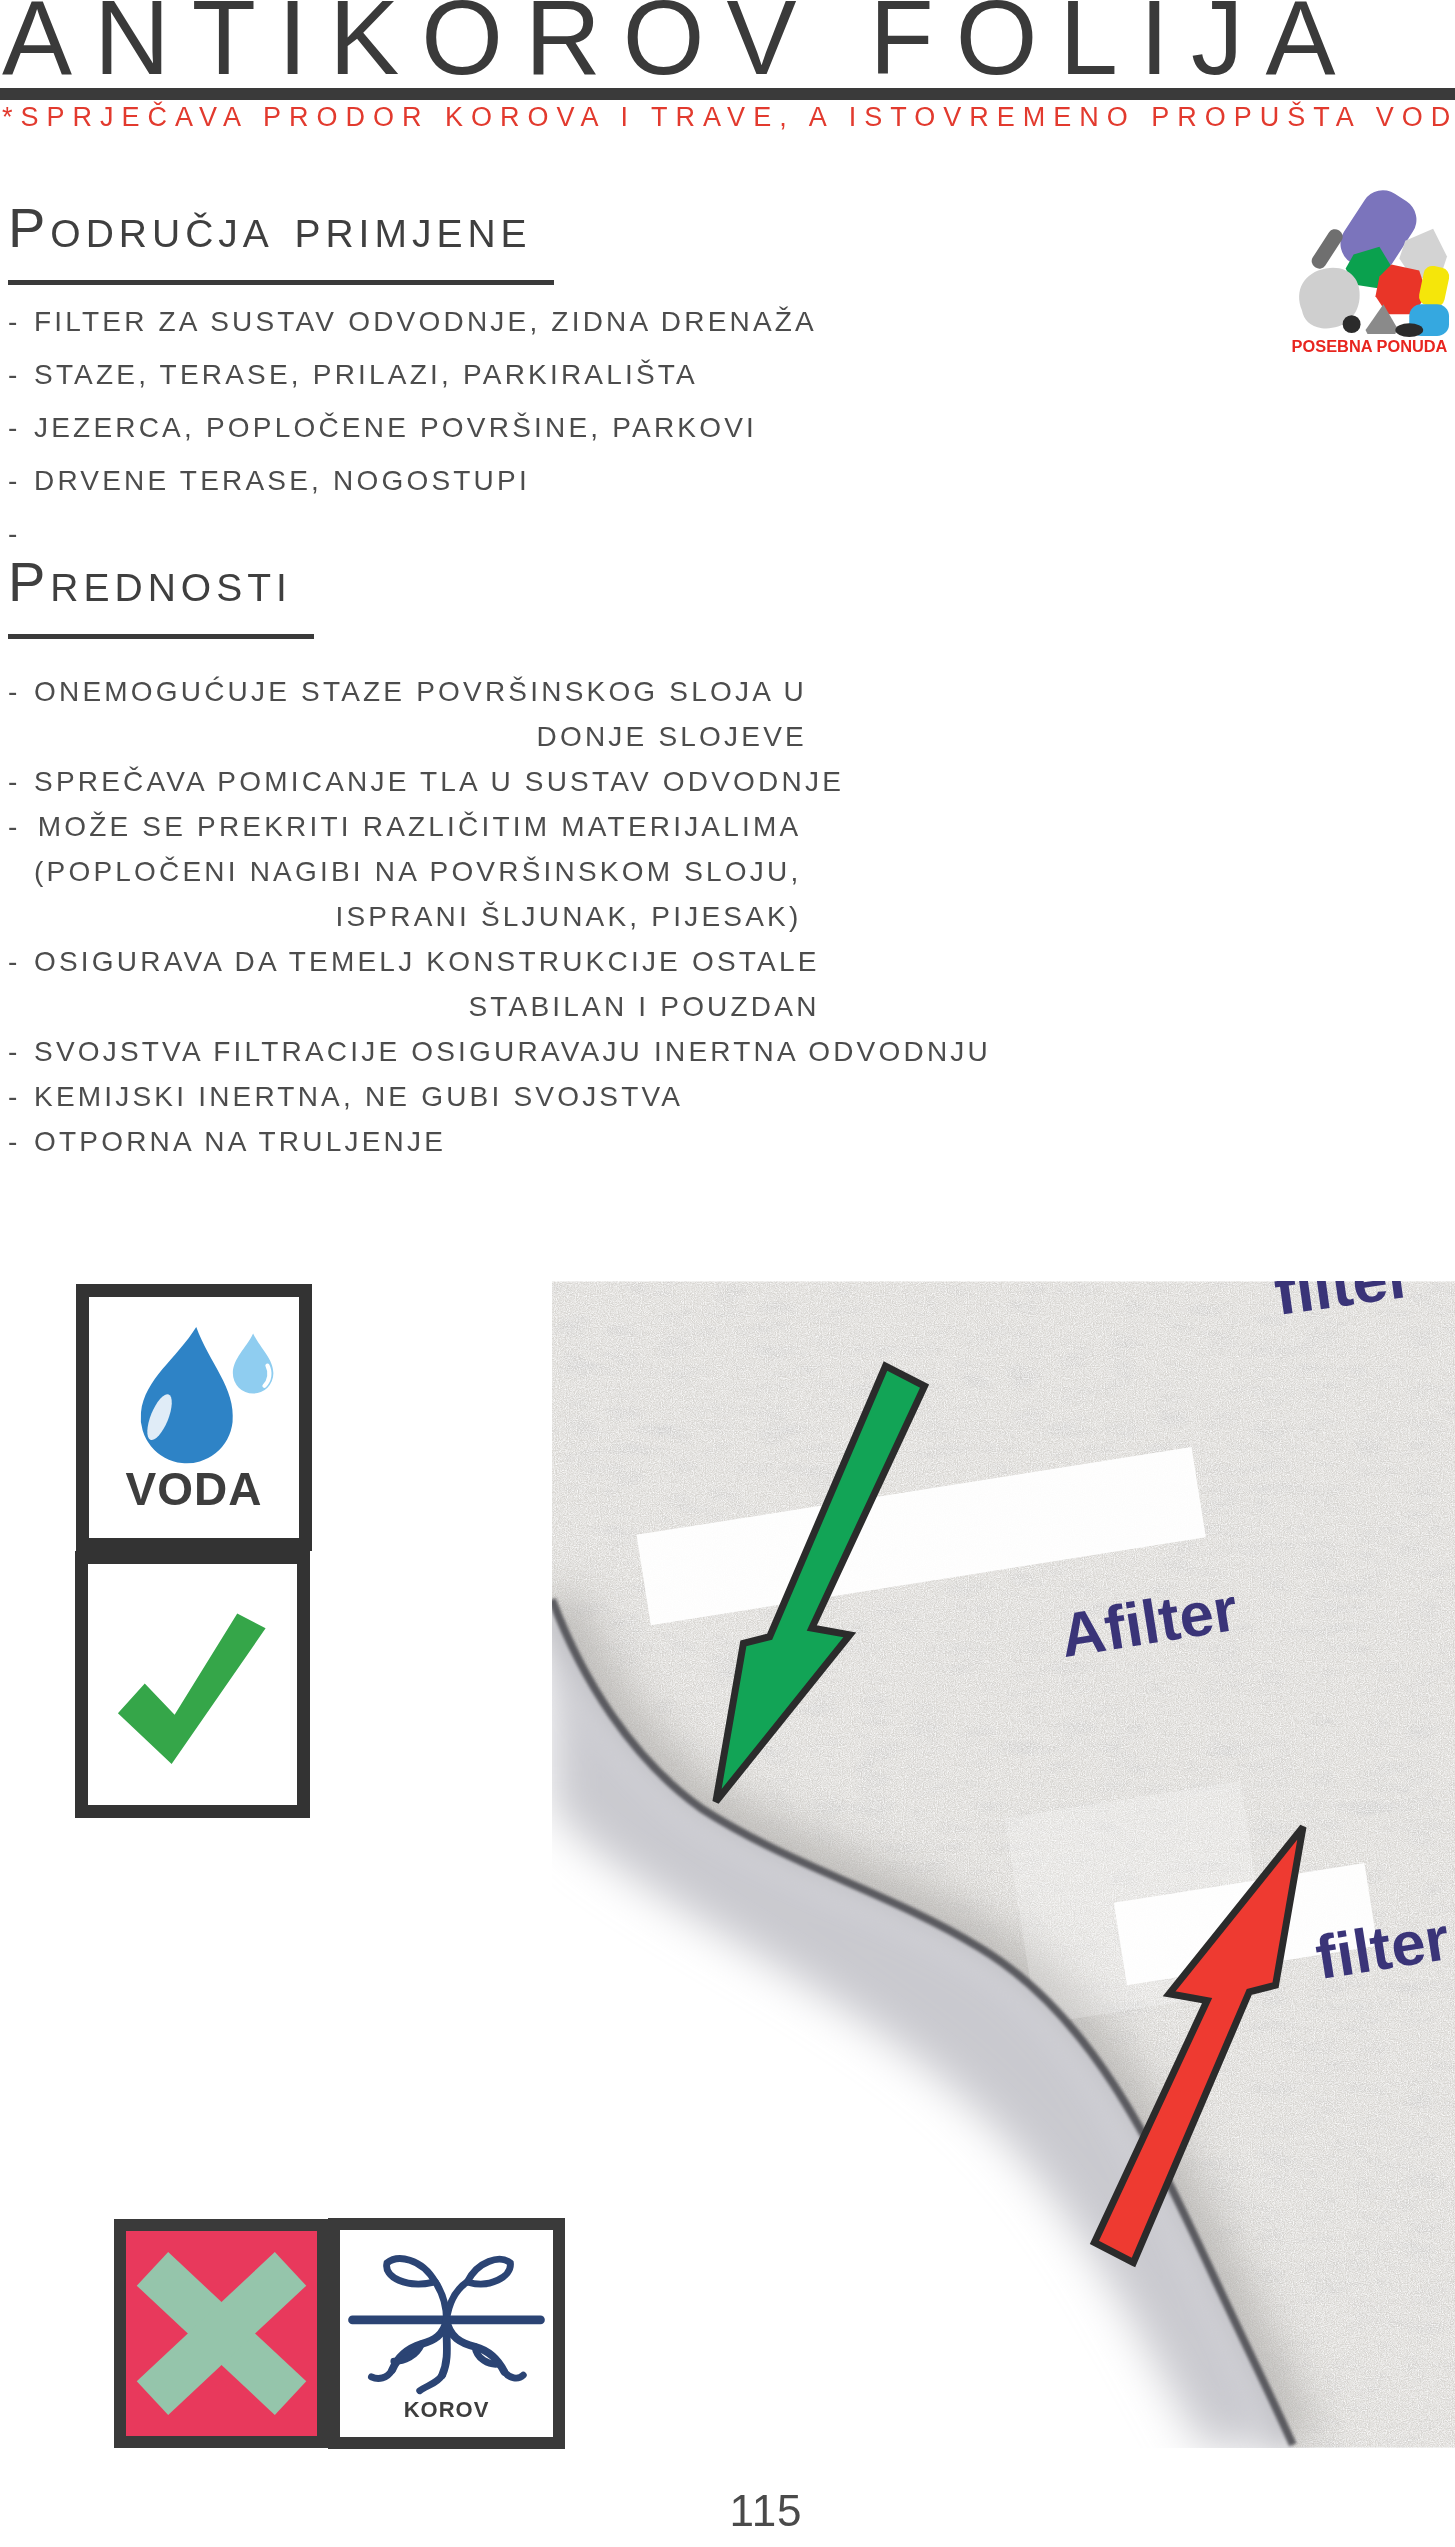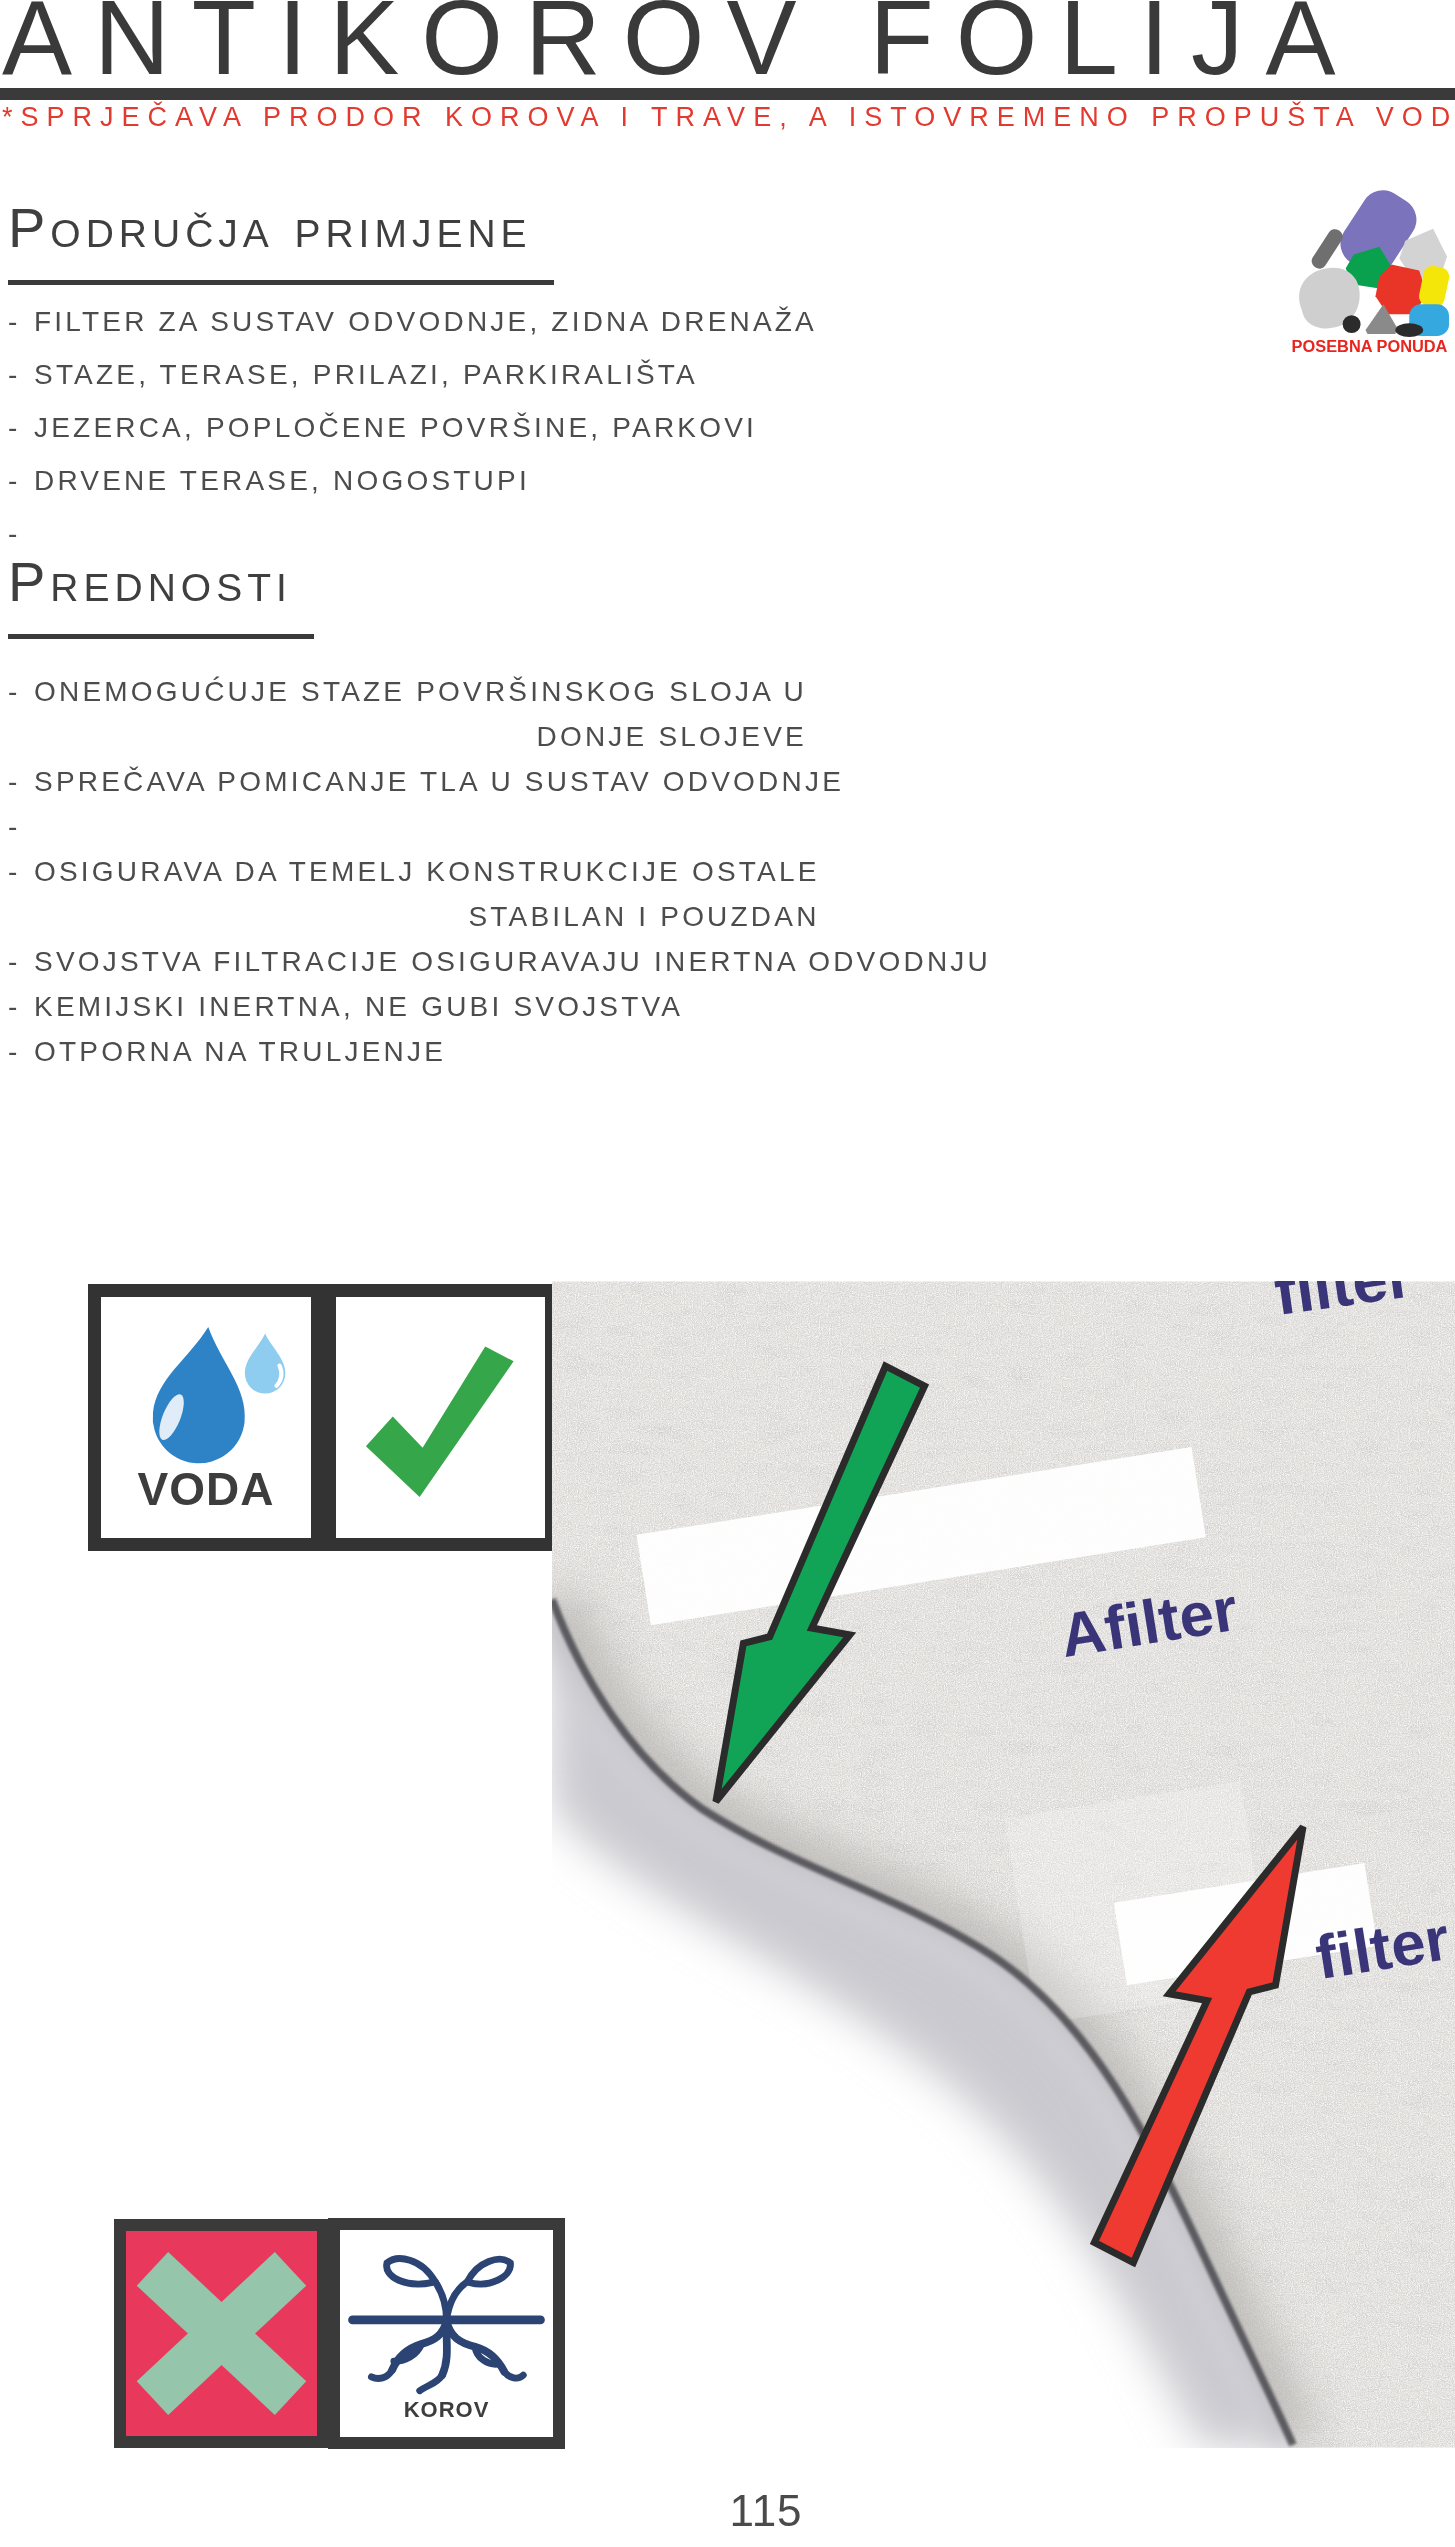--- a/index.html
+++ b/index.html
@@ -34,21 +34,21 @@
   .plist .dash{flex:0 0 26px;}
   .plist .txt{white-space:pre-line;text-align:right;}
   .list1{top:295px;width:1075px;font-size:28px;letter-spacing:3.2px;}
   .list1 li{line-height:53px;}
   .list2{top:669px;width:1055px;font-size:28px;letter-spacing:3.2px;}
   .list2 li{line-height:45px;}
   
   .logo{top:179px;left:1288px;width:163px;height:179px;}
   
   .badge-row{display:flex;}
-  .voda-row{top:1284px;left:88px;}
+  .voda-row{top:1284px;left:76px;flex-direction:column;}
   .sq{background:#ffffff;border:13px solid #333333;box-sizing:border-box;
       display:flex;flex-direction:column;align-items:center;justify-content:center;}
   .sq-voda{width:236px;height:267px;}
   .sq-check{width:235px;height:267px;margin-left:-1px;}
   .voda-label{font-size:46px;font-weight:700;color:#3d3d3d;letter-spacing:1px;margin-top:-6px;}
   .korov-row{top:2219px;left:114px;}
   .sq-x{width:215px;height:229px;border:12px solid #3a3a3a;background:#e8395c;}
   .sq-korov{width:237px;height:231px;margin-left:-1px;margin-top:-1px;border:12px solid #3a3a3a;}
   .korov-label{font-size:22px;font-weight:700;color:#3d3d3d;letter-spacing:1px;margin-top:-4px;}
   
@@ -95,20 +95,23 @@
     <span class="dash">-</span>
     <span class="txt">ONEMOGUĆUJE STAZE POVRŠINSKOG SLOJA U
 DONJE SLOJEVE</span>
   </li>
     <li>
     <span class="dash">-</span>
     <span class="txt">SPREČAVA POMICANJE TLA U SUSTAV ODVODNJE</span>
   </li>
     <li>
     <span class="dash">-</span>
+    <span class="txt">MOŽE SE PREKRITI RAZLIČITIM MATERIJALIMA
+(POPLOČENI NAGIBI NA POVRŠINSKOM SLOJU,
+ISPRANI ŠLJUNAK, PIJESAK)</span>
   </li>
     <li>
     <span class="dash">-</span>
     <span class="txt">OSIGURAVA DA TEMELJ KONSTRUKCIJE OSTALE
 STABILAN I POUZDAN</span>
   </li>
     <li>
     <span class="dash">-</span>
     <span class="txt">SVOJSTVA FILTRACIJE OSIGURAVAJU INERTNA ODVODNJU</span>
   </li>

